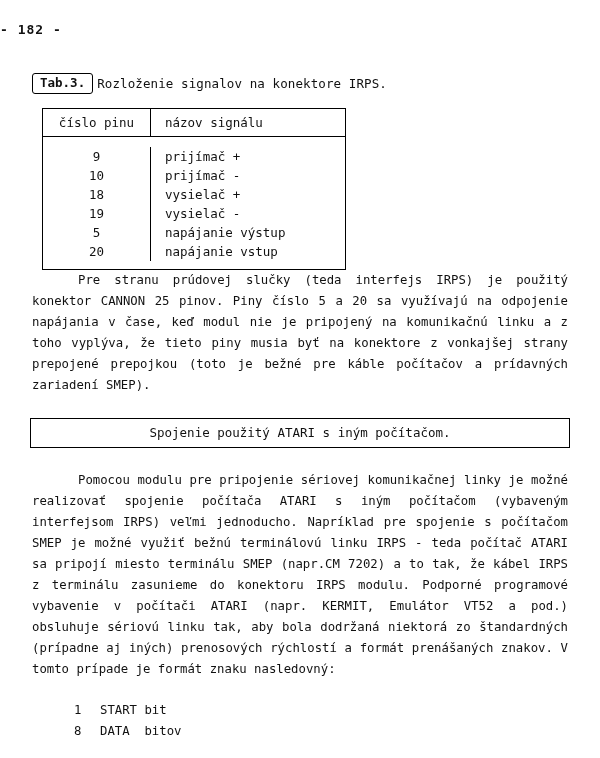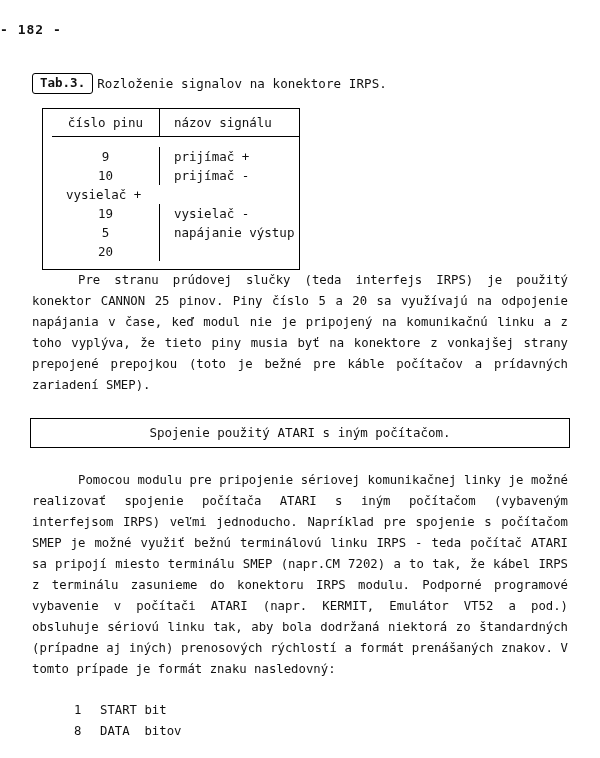--- a/index.html
+++ b/index.html
@@ -45,23 +45,22 @@
   }
   .tab-caption {
     font-size: 12.5px;
     margin-left: 4px;
     letter-spacing: 0.1px;
   }
   .pin-table-wrap {
     margin-left: 42px;
     margin-top: 14px;
     border: 1.5px solid #000;
-    width: 258px;
+    width: 304px;
     box-sizing: border-box;
-    padding-left: 9px;
   }
   .pin-head {
     display: flex;
     border-bottom: 1.5px solid #000;
   }
   .pin-row {
     display: flex;
   }
   .pin-col-a {
     width: 108px;
@@ -150,32 +149,34 @@
     <div class="pin-body">
       <div class="pin-row">
         <div class="pin-col-a">9</div>
         <div class="pin-col-b">prijímač +</div>
       </div>
       <div class="pin-row">
         <div class="pin-col-a">10</div>
         <div class="pin-col-b">prijímač -</div>
       </div>
       <div class="pin-row">
+        <div class="pin-col-a">18</div>
         <div class="pin-col-b">vysielač +</div>
       </div>
       <div class="pin-row">
         <div class="pin-col-a">19</div>
         <div class="pin-col-b">vysielač -</div>
       </div>
       <div class="pin-row">
         <div class="pin-col-a">5</div>
         <div class="pin-col-b">napájanie výstup</div>
       </div>
       <div class="pin-row">
         <div class="pin-col-a">20</div>
+        <div class="pin-col-b">napájanie vstup</div>
       </div>
     </div>
   </div>
 
   <p class="para first"><span class="indent"></span><span>Pre stranu prúdovej slučky (teda interfejs IRPS) je použitý konektor CANNON 25 pinov. Piny číslo 5 a 20 sa využívajú na odpojenie napájania v čase, keď modul nie je pripojený na komunikačnú linku a z toho vyplýva, že tieto piny musia byť na konektore z vonkajšej strany prepojené prepojkou (toto je bežné pre káble počítačov a prídavných zariadení SMEP).</span></p>
 
   <div class="section-box">
     <span>Spojenie použitý ATARI s iným počítačom.</span>
   </div>
 

